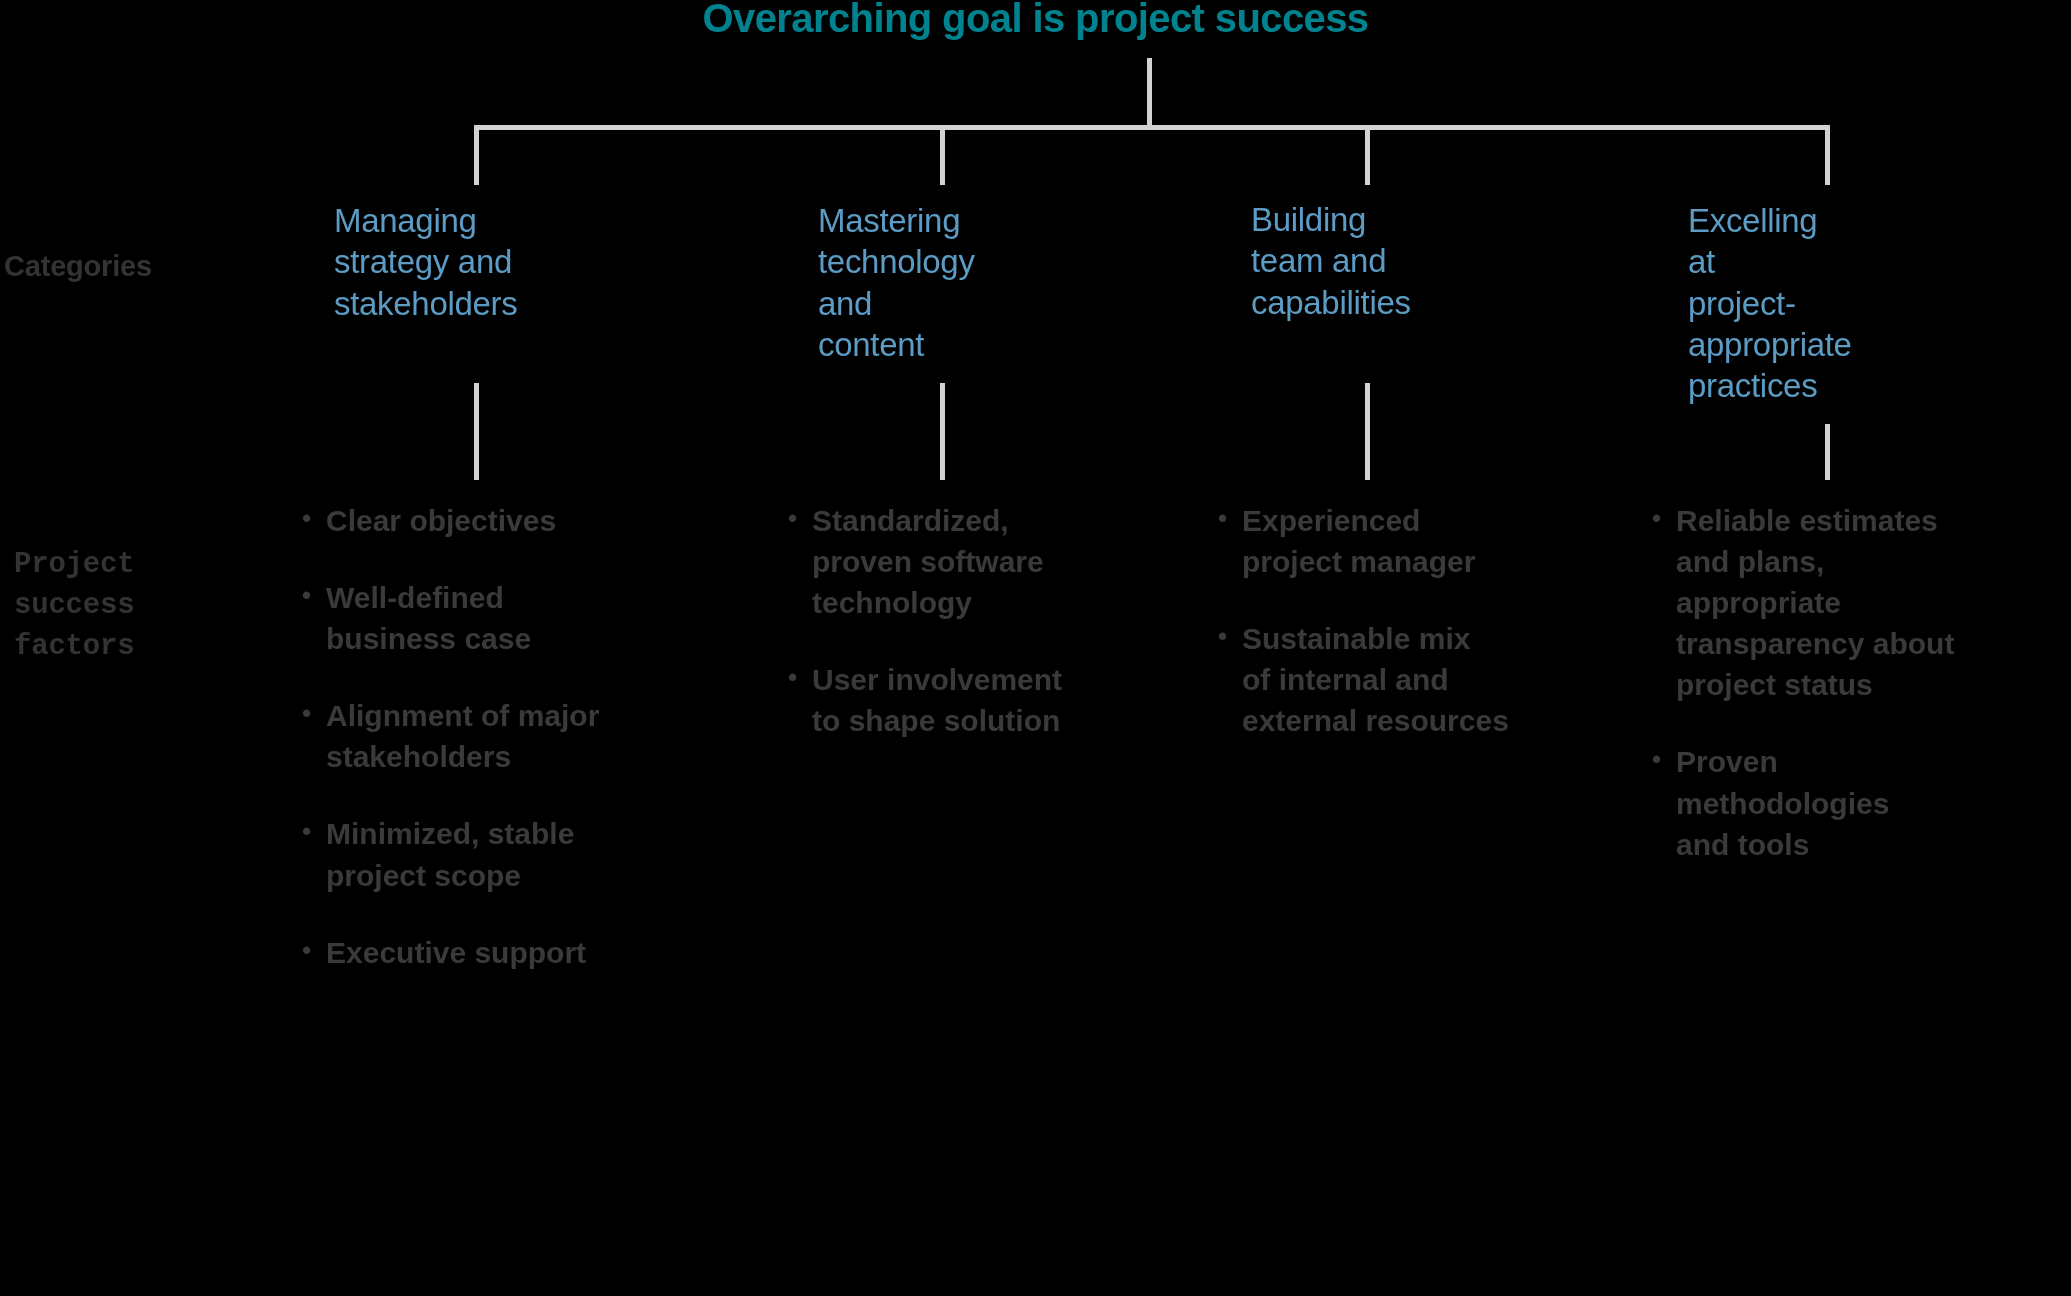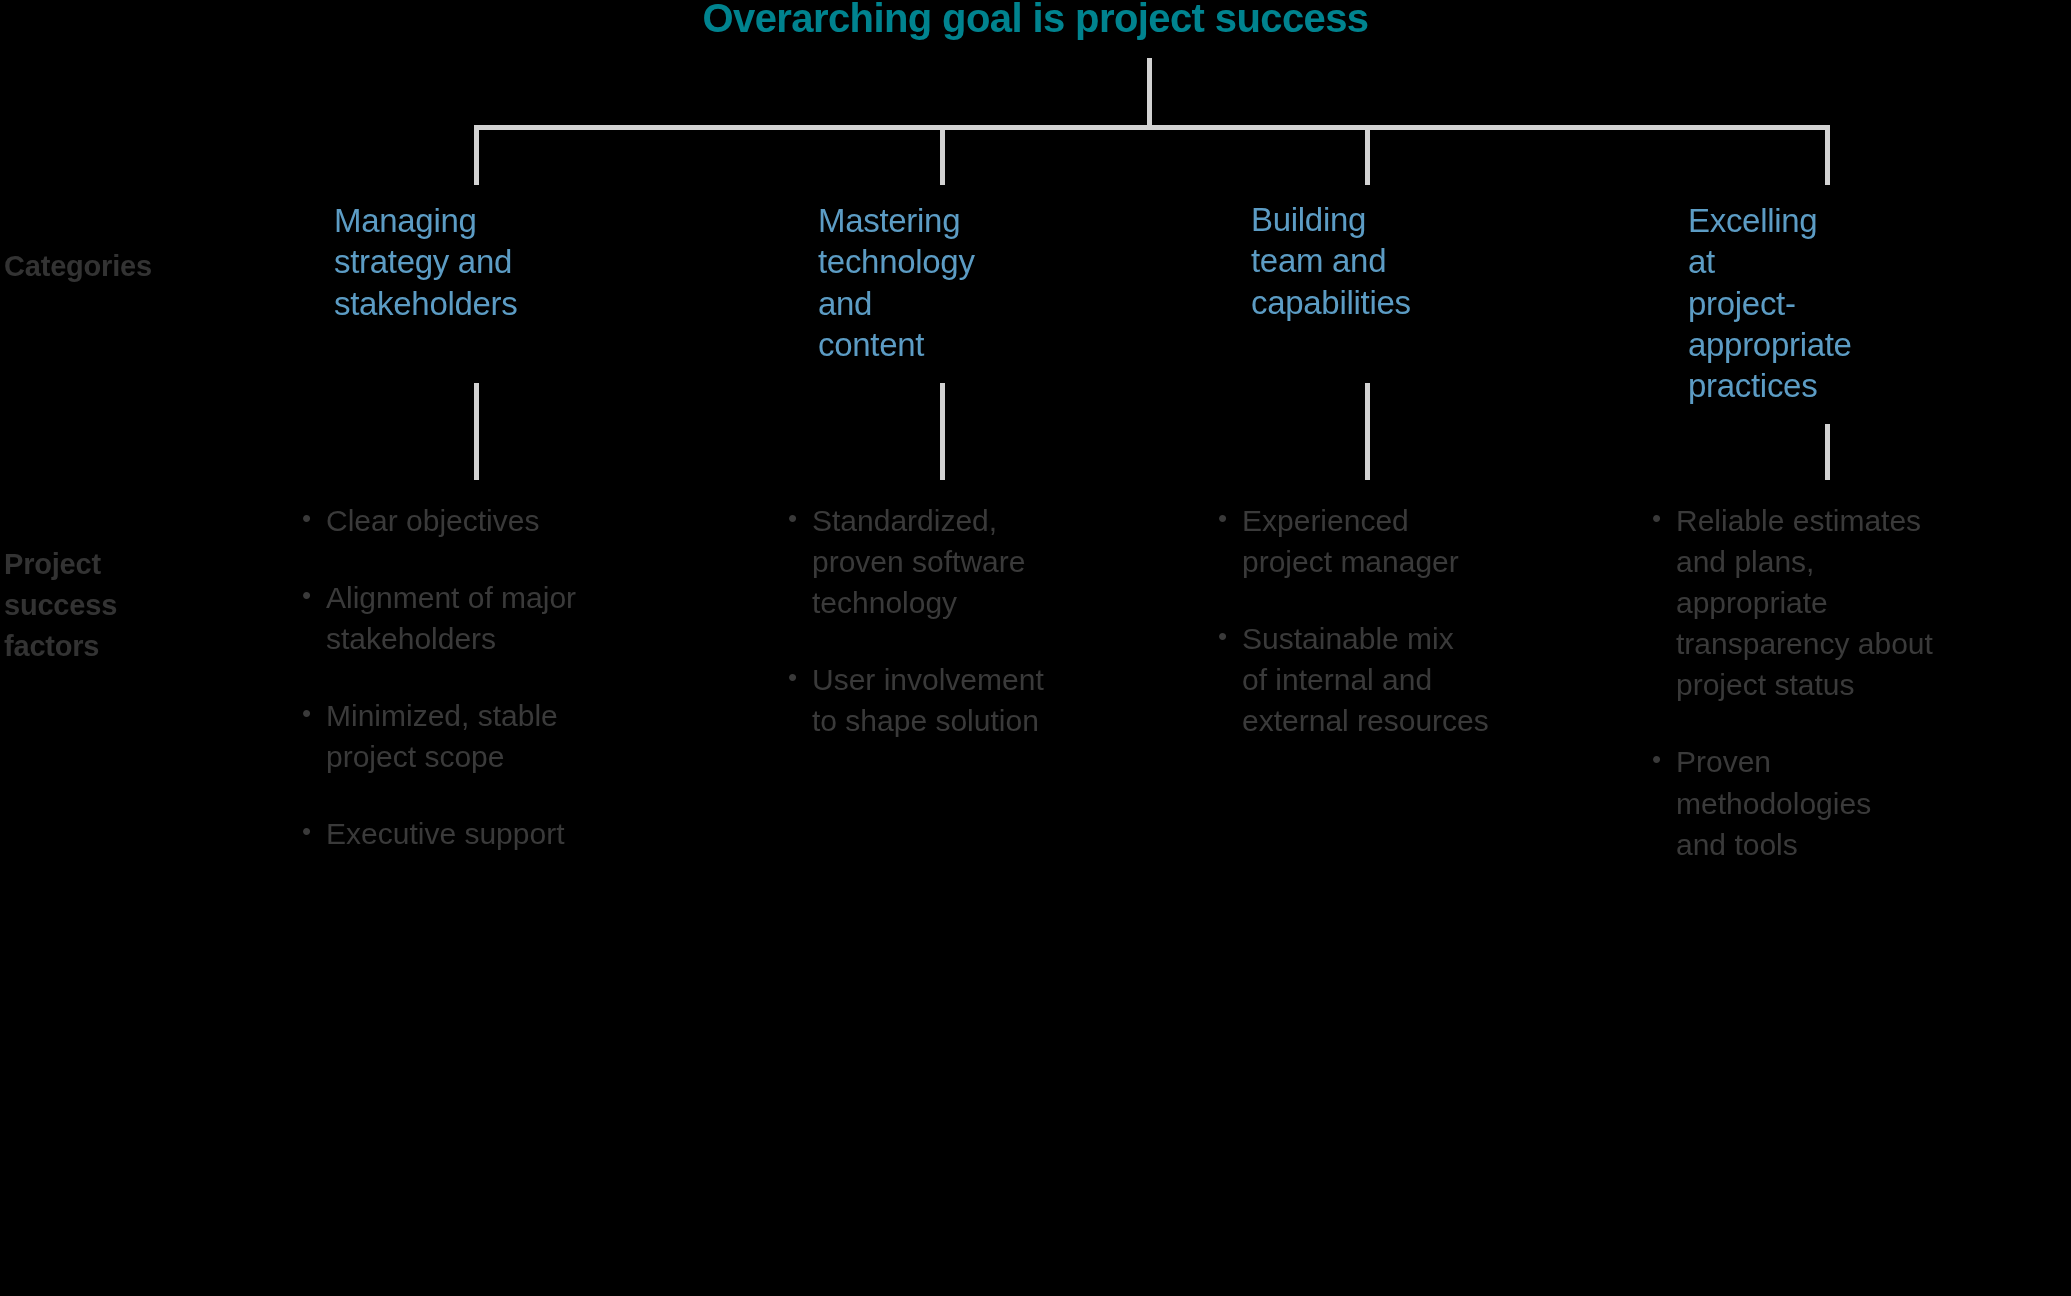--- a/index.html
+++ b/index.html
@@ -48,21 +48,21 @@
   .row-label {
     position: absolute;
     font-size: 29px;
     font-weight: bold;
     color: #333333;
     line-height: 1.42;
     letter-spacing: -0.2px;
     margin-top: 44px;
   }
   #label-categories { left: 4px; top: 202px; }
-  #label-factors    { left: 4px; top: 500px; }
+  #label-factors    { left: 14px; top: 500px; font-family: Liberation Mono, monospace; }
 
   
   .column {
     position: absolute;
     top: 0;
   }
   .col-head {
     position: absolute;
     font-size: 33px;
     font-weight: normal;
@@ -75,20 +75,21 @@
     position: absolute;
     font-size: 30px;
     color: #3a3a3a;
     line-height: 1.37;
   }
   .bullet-item {
     position: relative;
     padding-left: 26px;
     margin-bottom: 36px;
     white-space: pre-line;
+    font-weight: bold;
   }
   .bullet-item::before {
     content: "\2022";
     position: absolute;
     left: 2px;
     top: -1px;
     font-size: 26px;
     line-height: 1.48;
     color: #3a3a3a;
   }
@@ -131,20 +132,22 @@
   <div class="row-label" id="label-factors" style="white-space:pre-line;">Project
 success
 factors</div>
 
   <div class="column" id="col-0">
     <div class="col-head">Managing
 strategy and
 stakeholders</div>
     <div class="col-body">
       <div class="bullet-item">Clear objectives</div>
+      <div class="bullet-item">Well-defined
+business case</div>
       <div class="bullet-item">Alignment of major
 stakeholders</div>
       <div class="bullet-item">Minimized, stable
 project scope</div>
       <div class="bullet-item">Executive support</div>
     </div>
   </div>
 
   <div class="column" id="col-1">
     <div class="col-head">Mastering

